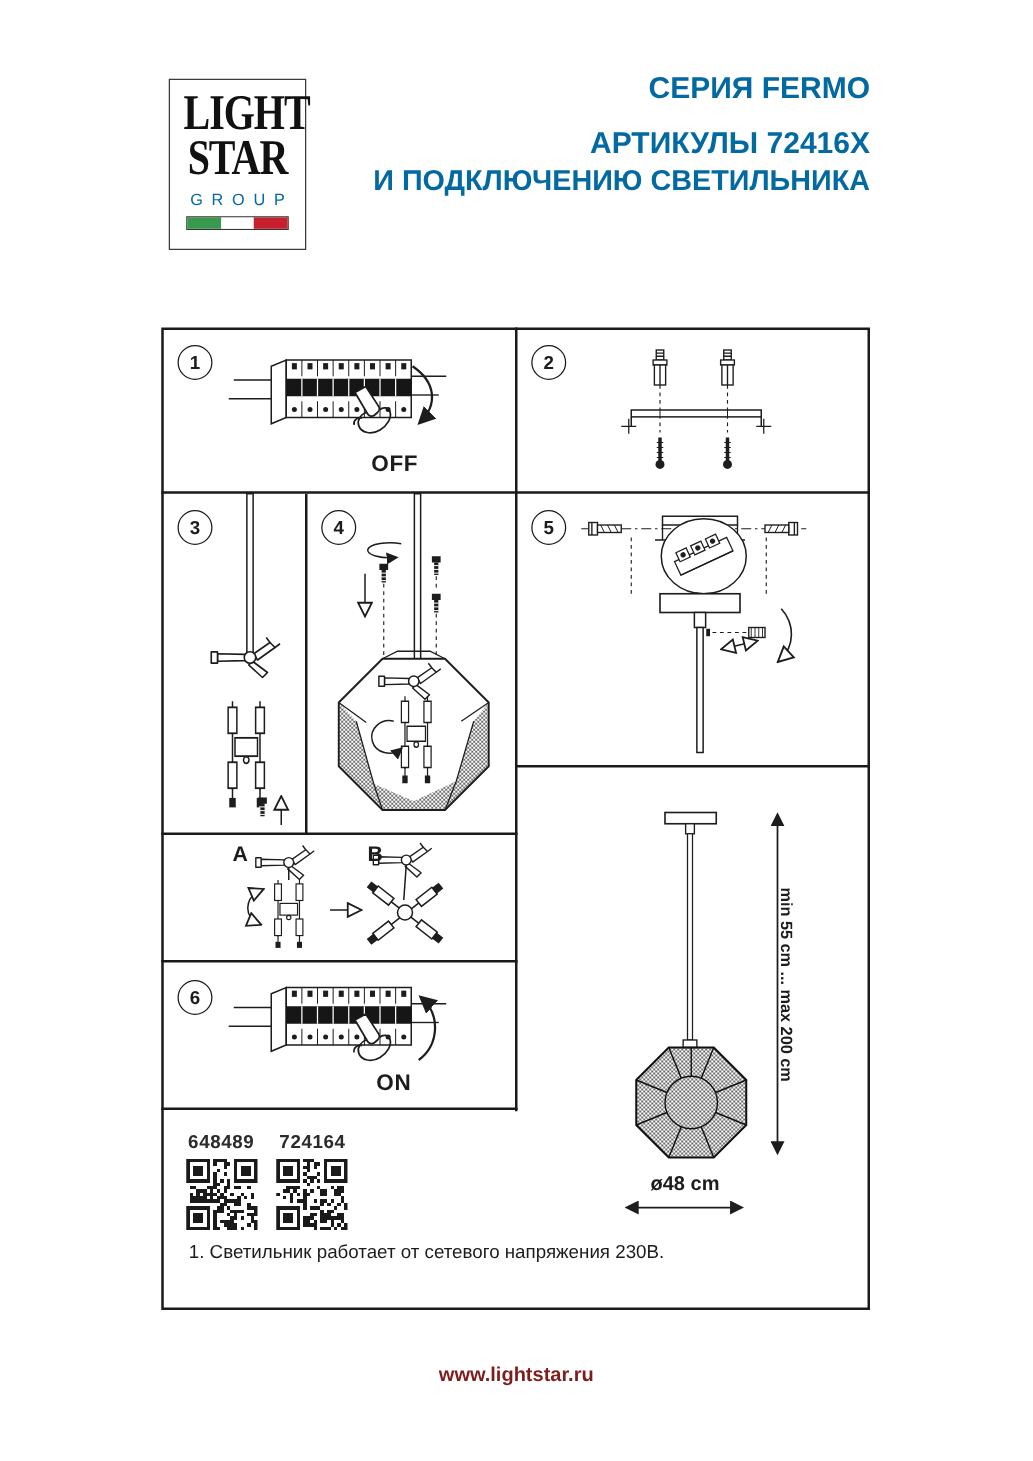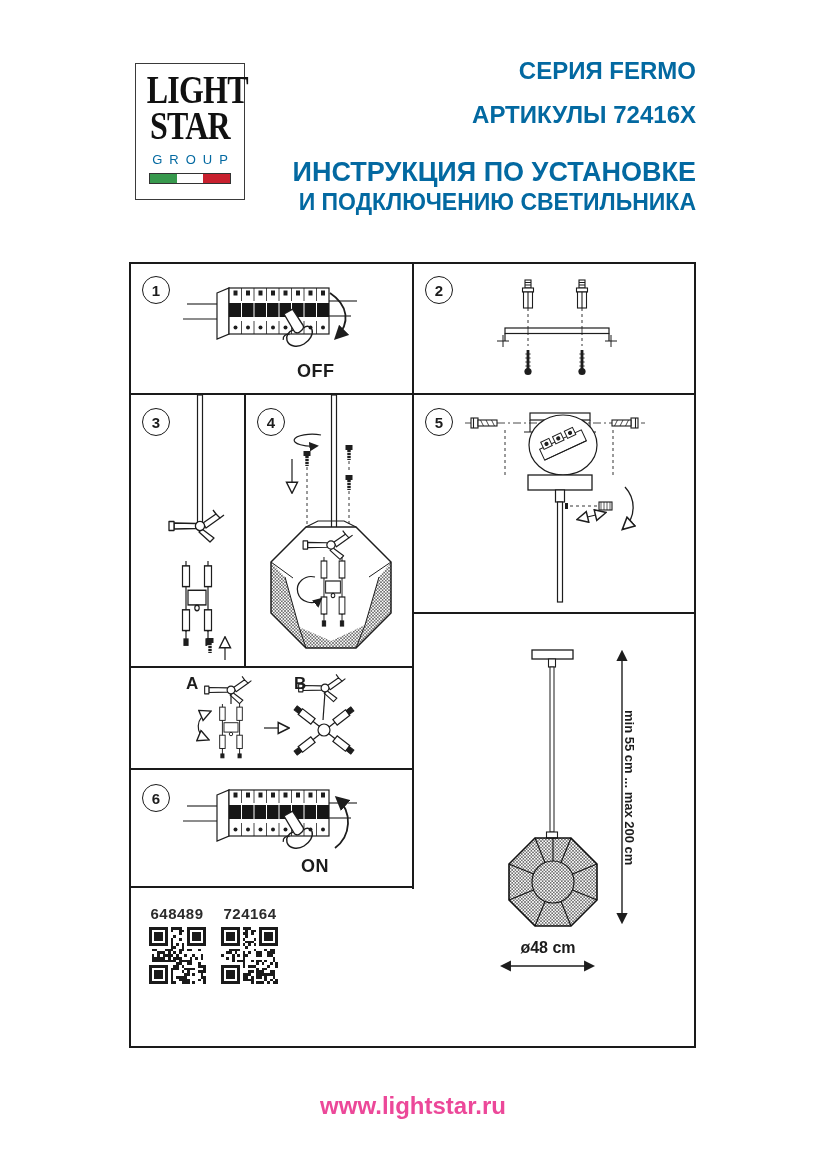--- a/index.html
+++ b/index.html
@@ -25,21 +25,21 @@
     display:flex;box-sizing:border-box;}
   .flag span{flex:1;height:100%;}
   .hdr-right{position:absolute;right:130px;top:57px;text-align:right;font-weight:bold;color:#0369a1;}
   .hdr-series{font-size:24px;line-height:28px;}
   .hdr-articles{font-size:24px;line-height:28px;margin-top:16px;}
   .hdr-title1{font-size:27px;line-height:30px;margin-top:28px;}
   .hdr-title2{font-size:23px;line-height:30px;}
   .minmax{position:absolute;left:622px;top:710px;height:170px;writing-mode:vertical-rl;
     font-size:13px;font-weight:bold;white-space:nowrap;}
   .dia{position:absolute;left:498px;top:939px;width:100px;text-align:center;font-size:16px;font-weight:bold;}
-  .website{position:absolute;left:0;right:0;top:1092px;text-align:center;font-size:24px;font-weight:bold;color:#ec4899;}
+  .website{position:absolute;left:0;right:0;top:1092px;text-align:center;font-size:16px;font-weight:bold;color:#7f1d1d;}
   svg.panel{position:absolute;overflow:visible;}
 </style>
 </head>
 <body>
 
 <div id="page">
 
   <svg width="0" height="0" style="position:absolute" aria-hidden="true">
     <defs>
       <pattern id="xh" width="3.2" height="3.2" patternUnits="userSpaceOnUse">
@@ -161,21 +161,20 @@
     <div class="flag">
       <span style="background:#37994d;"></span>
       <span style="background:#ffffff;"></span>
       <span style="background:#c8202e;"></span>
     </div>
   </div>
 
   <div class="hdr-right">
     <div class="hdr-series">СЕРИЯ FERMO</div>
     <div class="hdr-articles">АРТИКУЛЫ 72416X</div>
-    <div class="hdr-title1">ИНСТРУКЦИЯ ПО УСТАНОВКЕ</div>
     <div class="hdr-title2">И ПОДКЛЮЧЕНИЮ СВЕТИЛЬНИКА</div>
   </div>
 
   <div class="abs" style="left:129px;top:262px;width:567px;height:786px;border:2px solid #1a1a1a;box-sizing:border-box;"></div>
   <div class="line" style="left:412px;top:262px;width:2px;height:627px;"></div>
   <div class="line" style="left:244px;top:395px;width:2px;height:273px;"></div>
   <div class="line" style="left:129px;top:393px;width:567px;height:2px;"></div>
   <div class="line" style="left:412px;top:612px;width:284px;height:2px;"></div>
   <div class="line" style="left:129px;top:666px;width:285px;height:2px;"></div>
   <div class="line" style="left:129px;top:768px;width:285px;height:2px;"></div>
@@ -732,17 +731,18 @@
         <rect x="11" y="20" width="1" height="1"></rect>
         <rect x="13" y="20" width="1" height="1"></rect>
         <rect x="14" y="20" width="1" height="1"></rect>
         <rect x="15" y="20" width="1" height="1"></rect>
         <rect x="17" y="20" width="1" height="1"></rect>
         <rect x="19" y="20" width="1" height="1"></rect>
         <rect x="20" y="20" width="1" height="1"></rect>
       </svg></div>
 
   <div class="abs" style="left:151px;top:993px;width:540px;">
+    <div class="note">1. Светильник работает от сетевого напряжения 230В.</div>
   </div>
 
   <div class="website">www.lightstar.ru</div>
 
 </div>
 
 </body></html>

